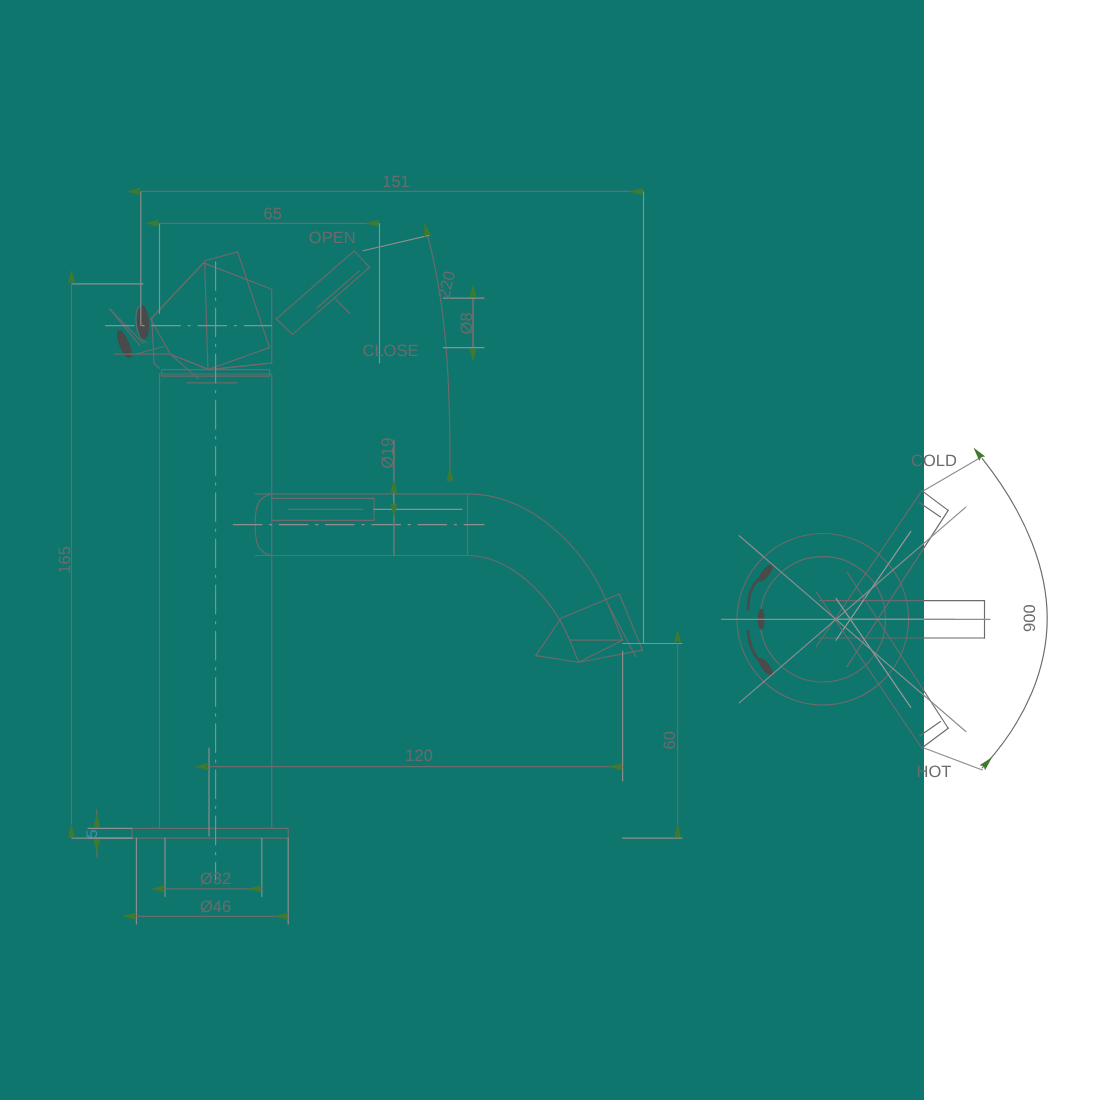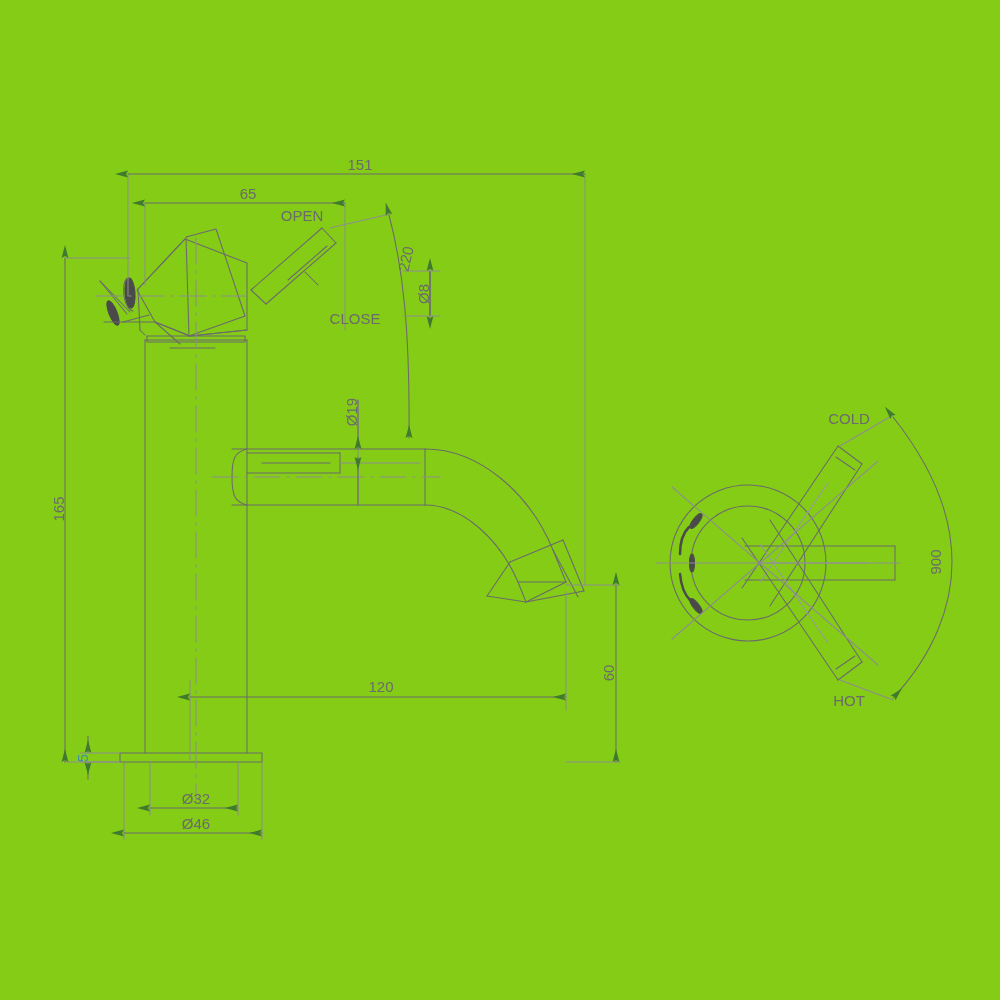--- a/index.html
+++ b/index.html
@@ -1,18 +1,18 @@
 <!DOCTYPE html>
 <html><head>
 <meta charset="utf-8">
 <style>
   html,body{margin:0;padding:0;background:#ffffff;}
   body{width:1000px;height:1000px;overflow:hidden;
        font-family:"Liberation Sans", sans-serif;}
-  #sheet{position:relative;width:1000px;height:1000px;background:#84cc16;}
+  #sheet{position:relative;width:840px;height:1000px;background:#0f766e;}
   svg{display:block;}
   .dimtext{font-family:"Liberation Sans", sans-serif;font-size:15px;fill:#6b6b6b;}
   .dimtext-teal{font-family:"Liberation Sans", sans-serif;font-size:14px;fill:#3f8fa8;}
   .lbl{font-family:"Liberation Sans", sans-serif;font-size:15px;fill:#6b6b6b;}
 </style>
 </head>
 <body>
 
 <div id="sheet">
 <svg width="1000" height="1000" viewBox="0 0 1000 1000">

